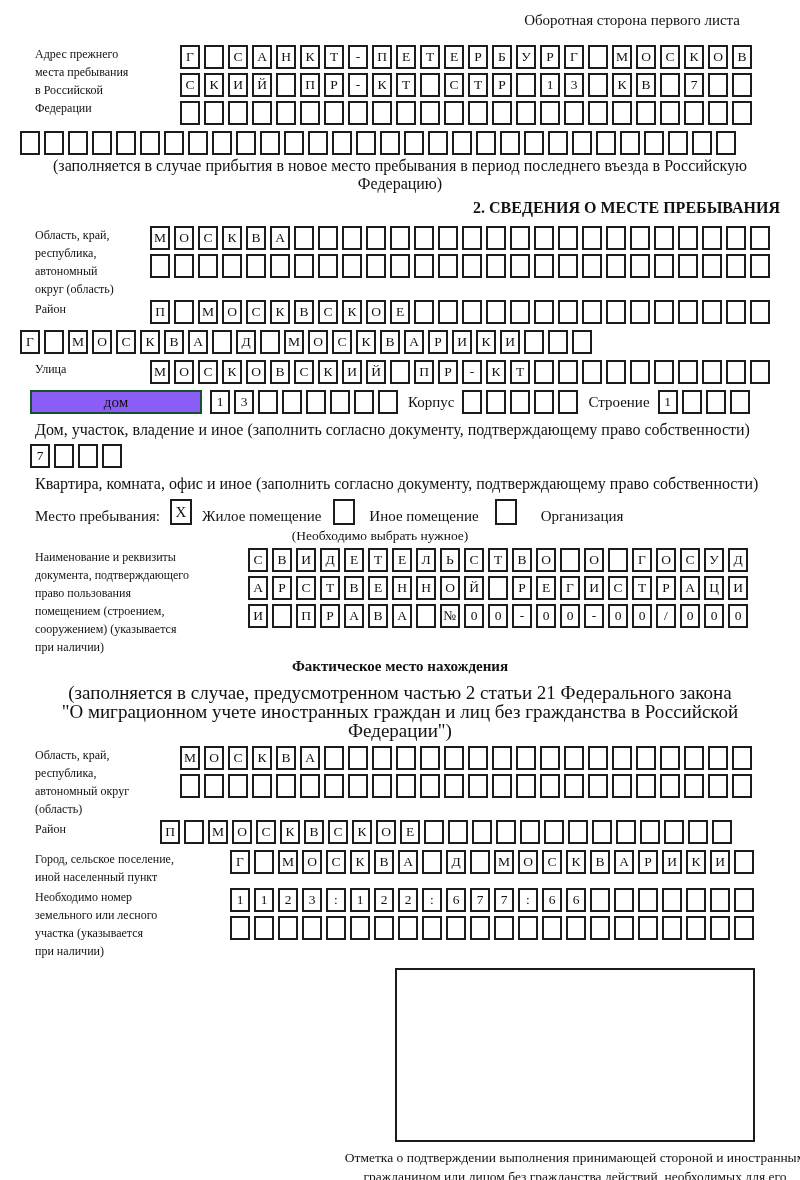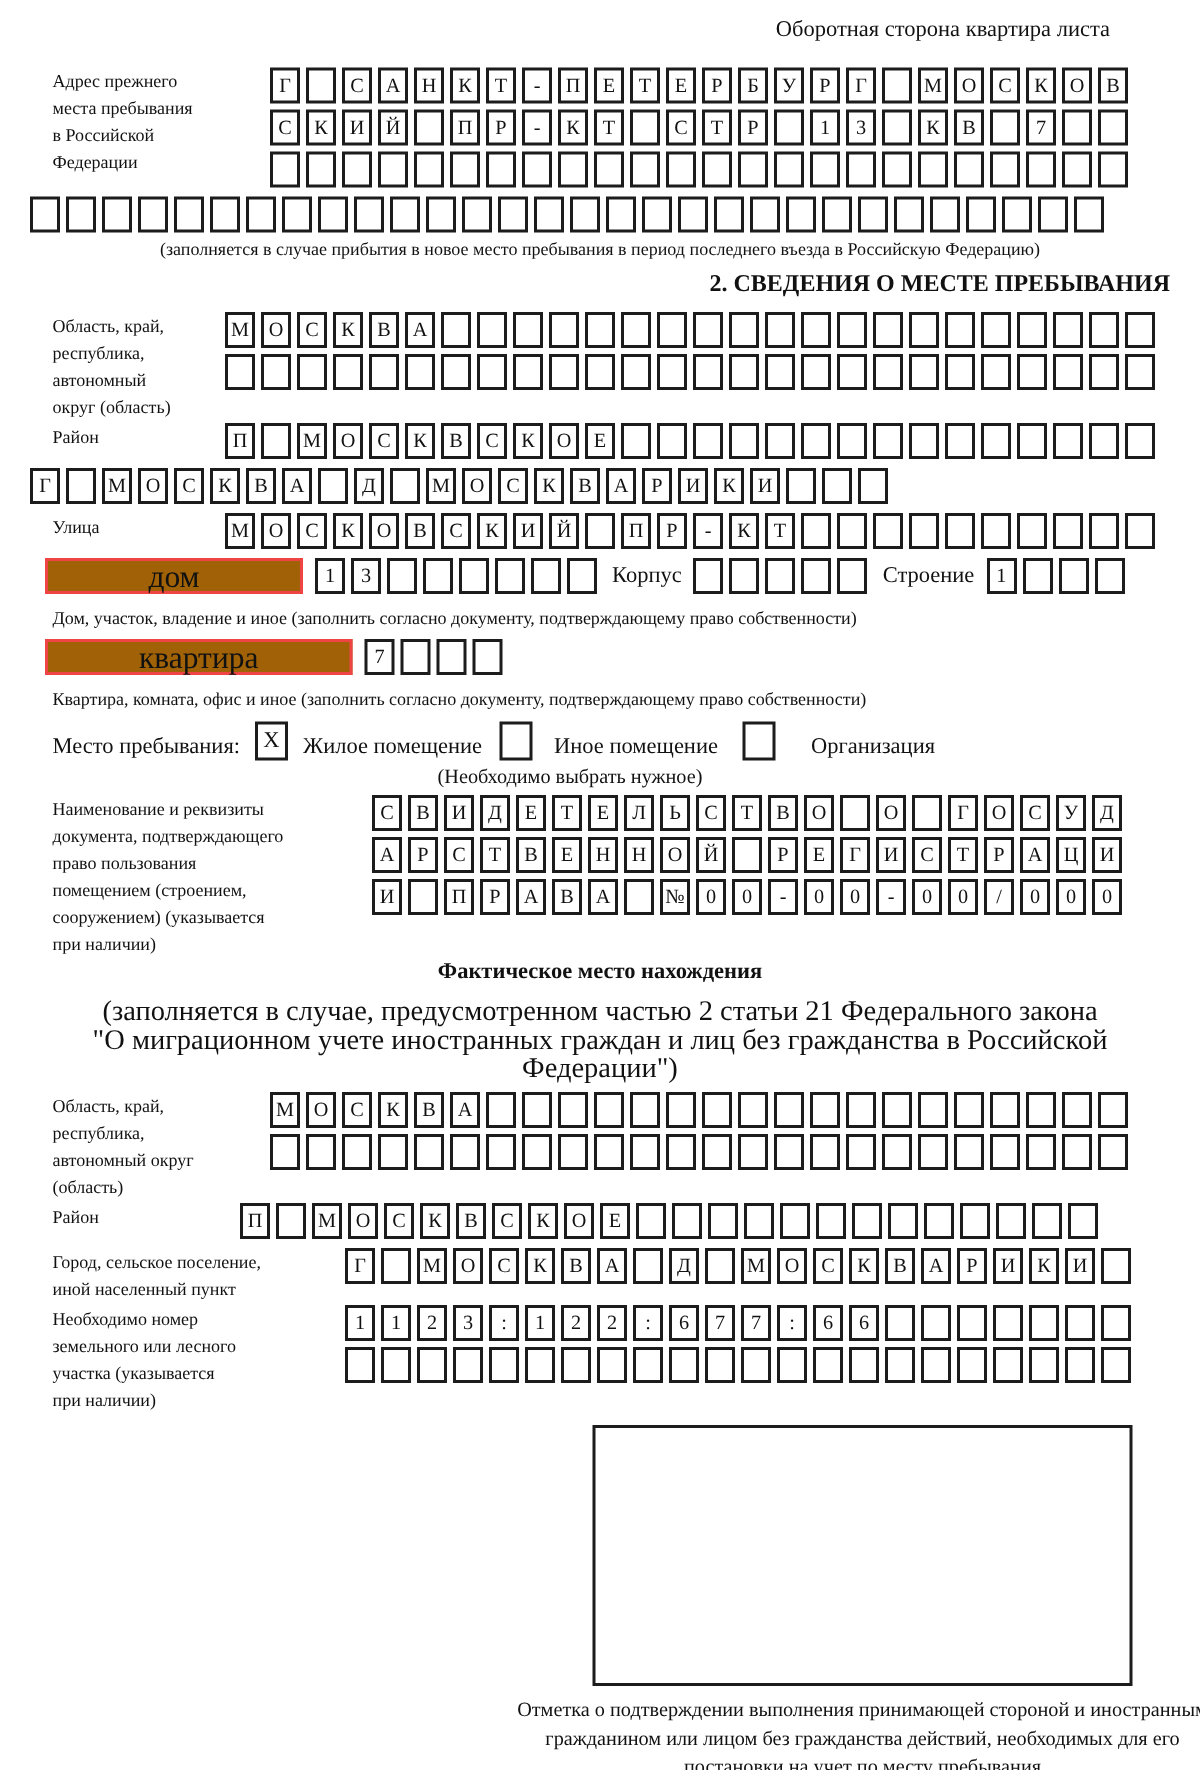--- a/index.html
+++ b/index.html
@@ -13,29 +13,29 @@
   .lbl{font-size:12px;line-height:18px;white-space:pre-line;padding-left:15px;box-sizing:border-box;flex-shrink:0;}
   .w160{width:160px}.w130{width:130px}.w228{width:228px}.w210{width:210px}.w140{width:140px}
   .rows{display:block;}
   .boxrow{display:flex;flex-wrap:nowrap;margin-bottom:4px;}
   .cell{
     display:inline-flex;align-items:center;justify-content:center;
     width:16px;height:20px;border:2px solid #1c1c1c;margin-right:4px;
     font-size:13.5px;background:#fff;flex-shrink:0;
   }
   .fullrow{margin-bottom:2px;}
-  .note{font-size:12px;line-height:18px;}
+  .note{font-size:16px;line-height:18px;}
   .center{text-align:center;}
   .note-left{padding-left:15px;margin-bottom:5px;}
   .h2{font-size:16px;font-weight:bold;text-align:right;margin:6px 0 9px;}
   .h3{font-size:15px;font-weight:bold;text-align:center;margin:2px 0 8px;}
   .house-line{display:flex;align-items:flex-start;margin-left:10px;margin-bottom:3px;}
   .bigfield{
-    border:2px solid #ef4444;height:20px;display:flex;align-items:center;justify-content:center;
-    font-size:21px;margin-right:8px;flex-shrink:0;background:#a16207;
+    border:2px solid #14532d;height:20px;display:flex;align-items:center;justify-content:center;
+    font-size:15px;margin-right:8px;flex-shrink:0;background:#8b5cf6;
   }
   .bf-house{width:168px}.bf-apt{width:201px}
   .inline-lbl{font-size:15px;line-height:24px;margin:0 8px 0 6px;flex-shrink:0;}
   .stay-line{display:flex;align-items:flex-end;padding-left:15px;margin:5px 0 3px;font-size:15px;}
   .cbox{
     display:inline-flex;align-items:center;justify-content:center;
     width:18px;height:22px;border:2px solid #1c1c1c;font-size:15px;background:#fff;flex-shrink:0;
   }
   .ml10{margin-left:10px}.ml12{margin-left:12px}.ml14{margin-left:14px}.ml16{margin-left:16px}.ml24{margin-left:24px}
   .stay-note{width:620px;margin-left:50px;text-align:center;font-size:13.5px;margin-bottom:4px;}
@@ -43,21 +43,21 @@
   .mark-wrap{margin-left:320px;width:470px;margin-top:8px;}
   .mark-box{margin-left:55px;width:356px;height:170px;border:2px solid #1c1c1c;background:#fff;}
   .mark-note{font-size:13.5px;line-height:19px;text-align:center;margin-top:6px;}
   .mb6{margin-bottom:6px}
 </style>
 </head>
 <body>
 
 <div class="page">
 
-  <div class="header-note">Оборотная сторона квартира листа</div>
+  <div class="header-note">Оборотная сторона первого листа</div>
 
   <div class="form-line">
     <div class="lbl w160">Адрес прежнего
 места пребывания
 в Российской
 Федерации</div>
     <div class="rows">
       <div class="boxrow">
           <span class="cell">Г</span>
           <span class="cell"></span>
@@ -356,21 +356,20 @@
     <div class="boxrow">
         <span class="cell">1</span>
         <span class="cell"></span>
         <span class="cell"></span>
         <span class="cell"></span>
       </div>
   </div>
   <div class="note note-left">Дом, участок, владение и иное (заполнить согласно документу, подтверждающему право собственности)</div>
 
   <div class="house-line">
-    <div class="bigfield bf-apt">квартира</div>
     <div class="boxrow">
         <span class="cell">7</span>
         <span class="cell"></span>
         <span class="cell"></span>
         <span class="cell"></span>
       </div>
   </div>
   <div class="note note-left mb6">Квартира, комната, офис и иное (заполнить согласно документу, подтверждающему право собственности)</div>
 
   <div class="stay-line">

